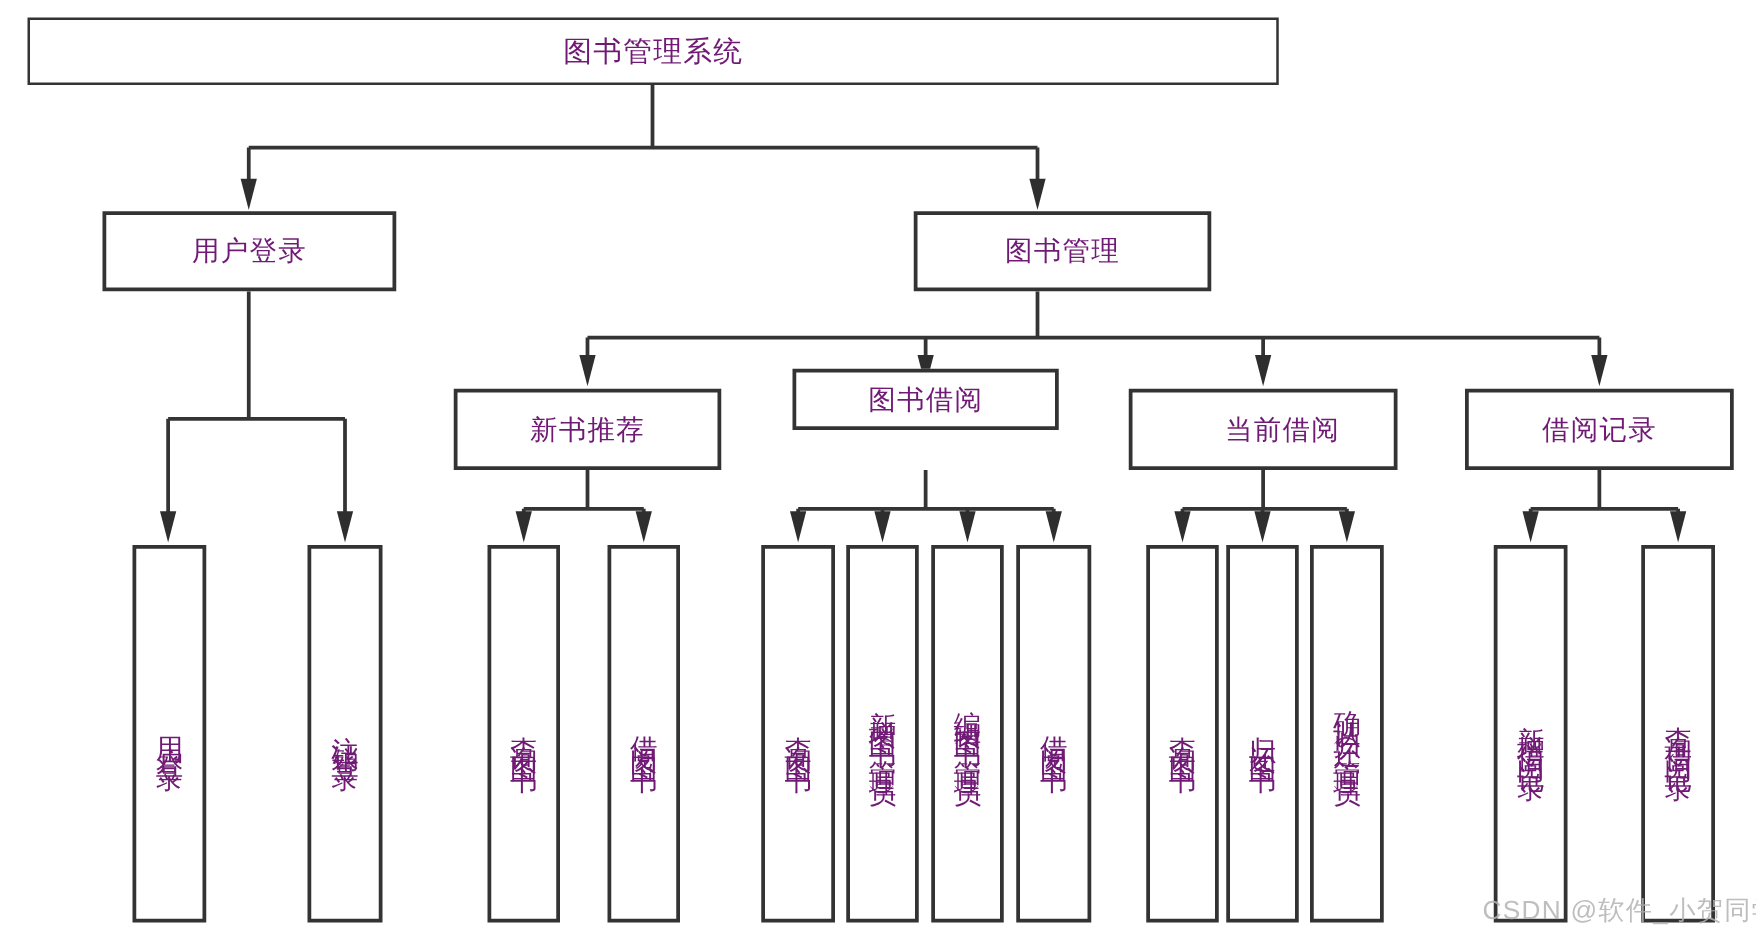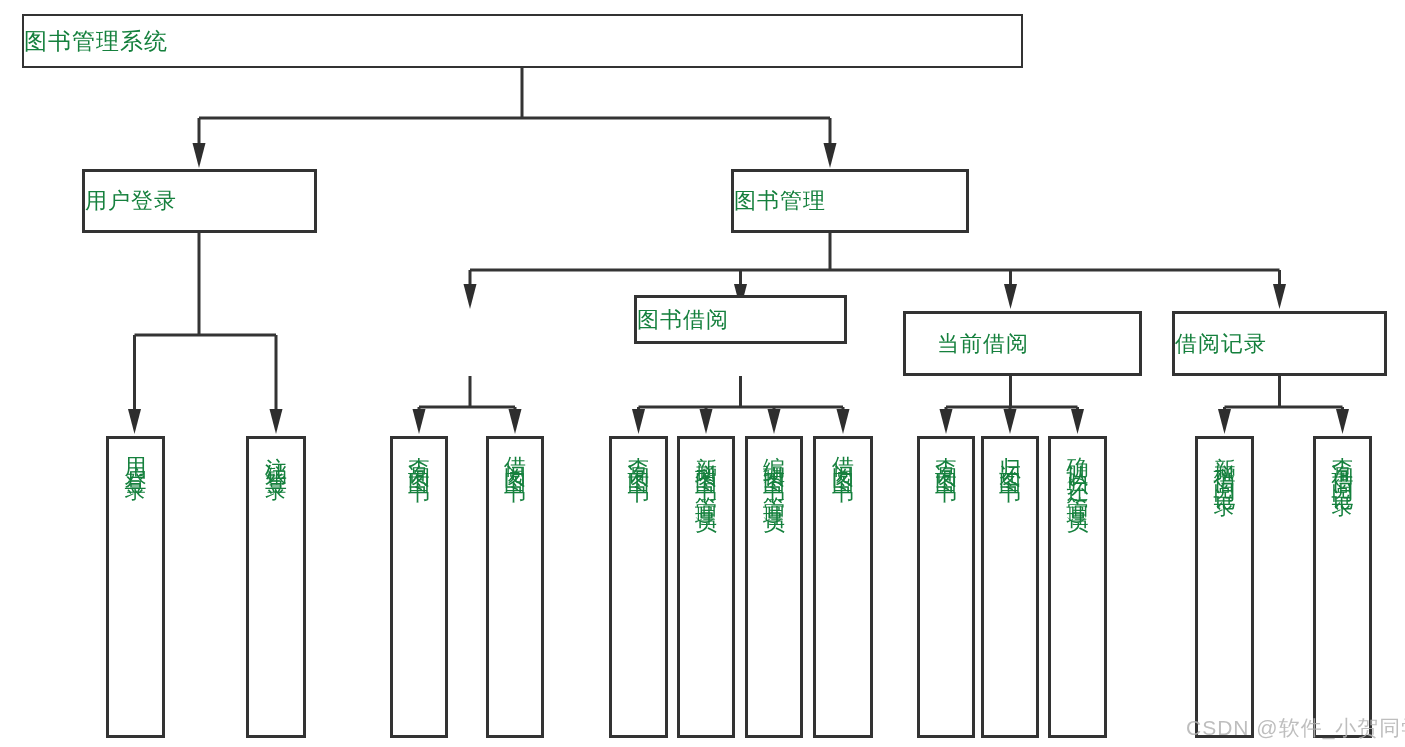--- a/index.html
+++ b/index.html
@@ -17,24 +17,24 @@
     width: 1405px; height: 747px;
     z-index: 1;
   }
   .connectors path { stroke: #343434; stroke-width: 3; fill: none; }
   .connectors polygon { fill: #2e2e2e; }
   .box {
     position: absolute;
     box-sizing: border-box;
     border: 3px solid #333333;
     background: #ffffff;
-    color: #15803d;
+    color: #701a75;
     display: flex;
     align-items: center;
-    justify-content: flex-start;
+    justify-content: center;
     z-index: 2;
   }
   .root-box { border-width: 2px; font-size: 23px; letter-spacing: 1px; }
   .h-box { font-size: 22px; letter-spacing: 1px; }
   .v-box {
     writing-mode: vertical-rl;
     text-orientation: mixed;
     font-size: 22px;
     letter-spacing: 8px;
     line-height: 1;
@@ -107,24 +107,27 @@
     <span>图书管理系统</span>
   </div>
 
   <div class="box h-box" style="left:82px; top:169px; width:235px; height:64px;">
     <span>用户登录</span>
   </div>
   <div class="box h-box" style="left:711px; top:169px; width:238px; height:64px;margin-left:20px;">
     <span>图书管理</span>
   </div>
 
+  <div class="box h-box" style="left:363px; top:311px; width:214px; height:65px;">
+    <span>新书推荐</span>
+  </div>
   <div class="box h-box" style="left:634px; top:295px; width:213px; height:49px;font-family:Liberation Mono, monospace;">
     <span>图书借阅</span>
   </div>
-  <div class="box h-box" style="left:903px; top:311px; width:239px; height:65px;padding-left:31px;">
+  <div class="box h-box" style="left:903px; top:311px; width:215px; height:65px;padding-left:31px;">
     <span>当前借阅</span>
   </div>
   <div class="box h-box" style="left:1172px; top:311px; width:215px; height:65px;">
     <span>借阅记录</span>
   </div>
 
   <div class="box v-box" style="left:106px; top:436px; width:59px; height:302px;">
     <span>用户登录</span>
   </div>
   <div class="box v-box" style="left:246px; top:436px; width:60px; height:302px;">

